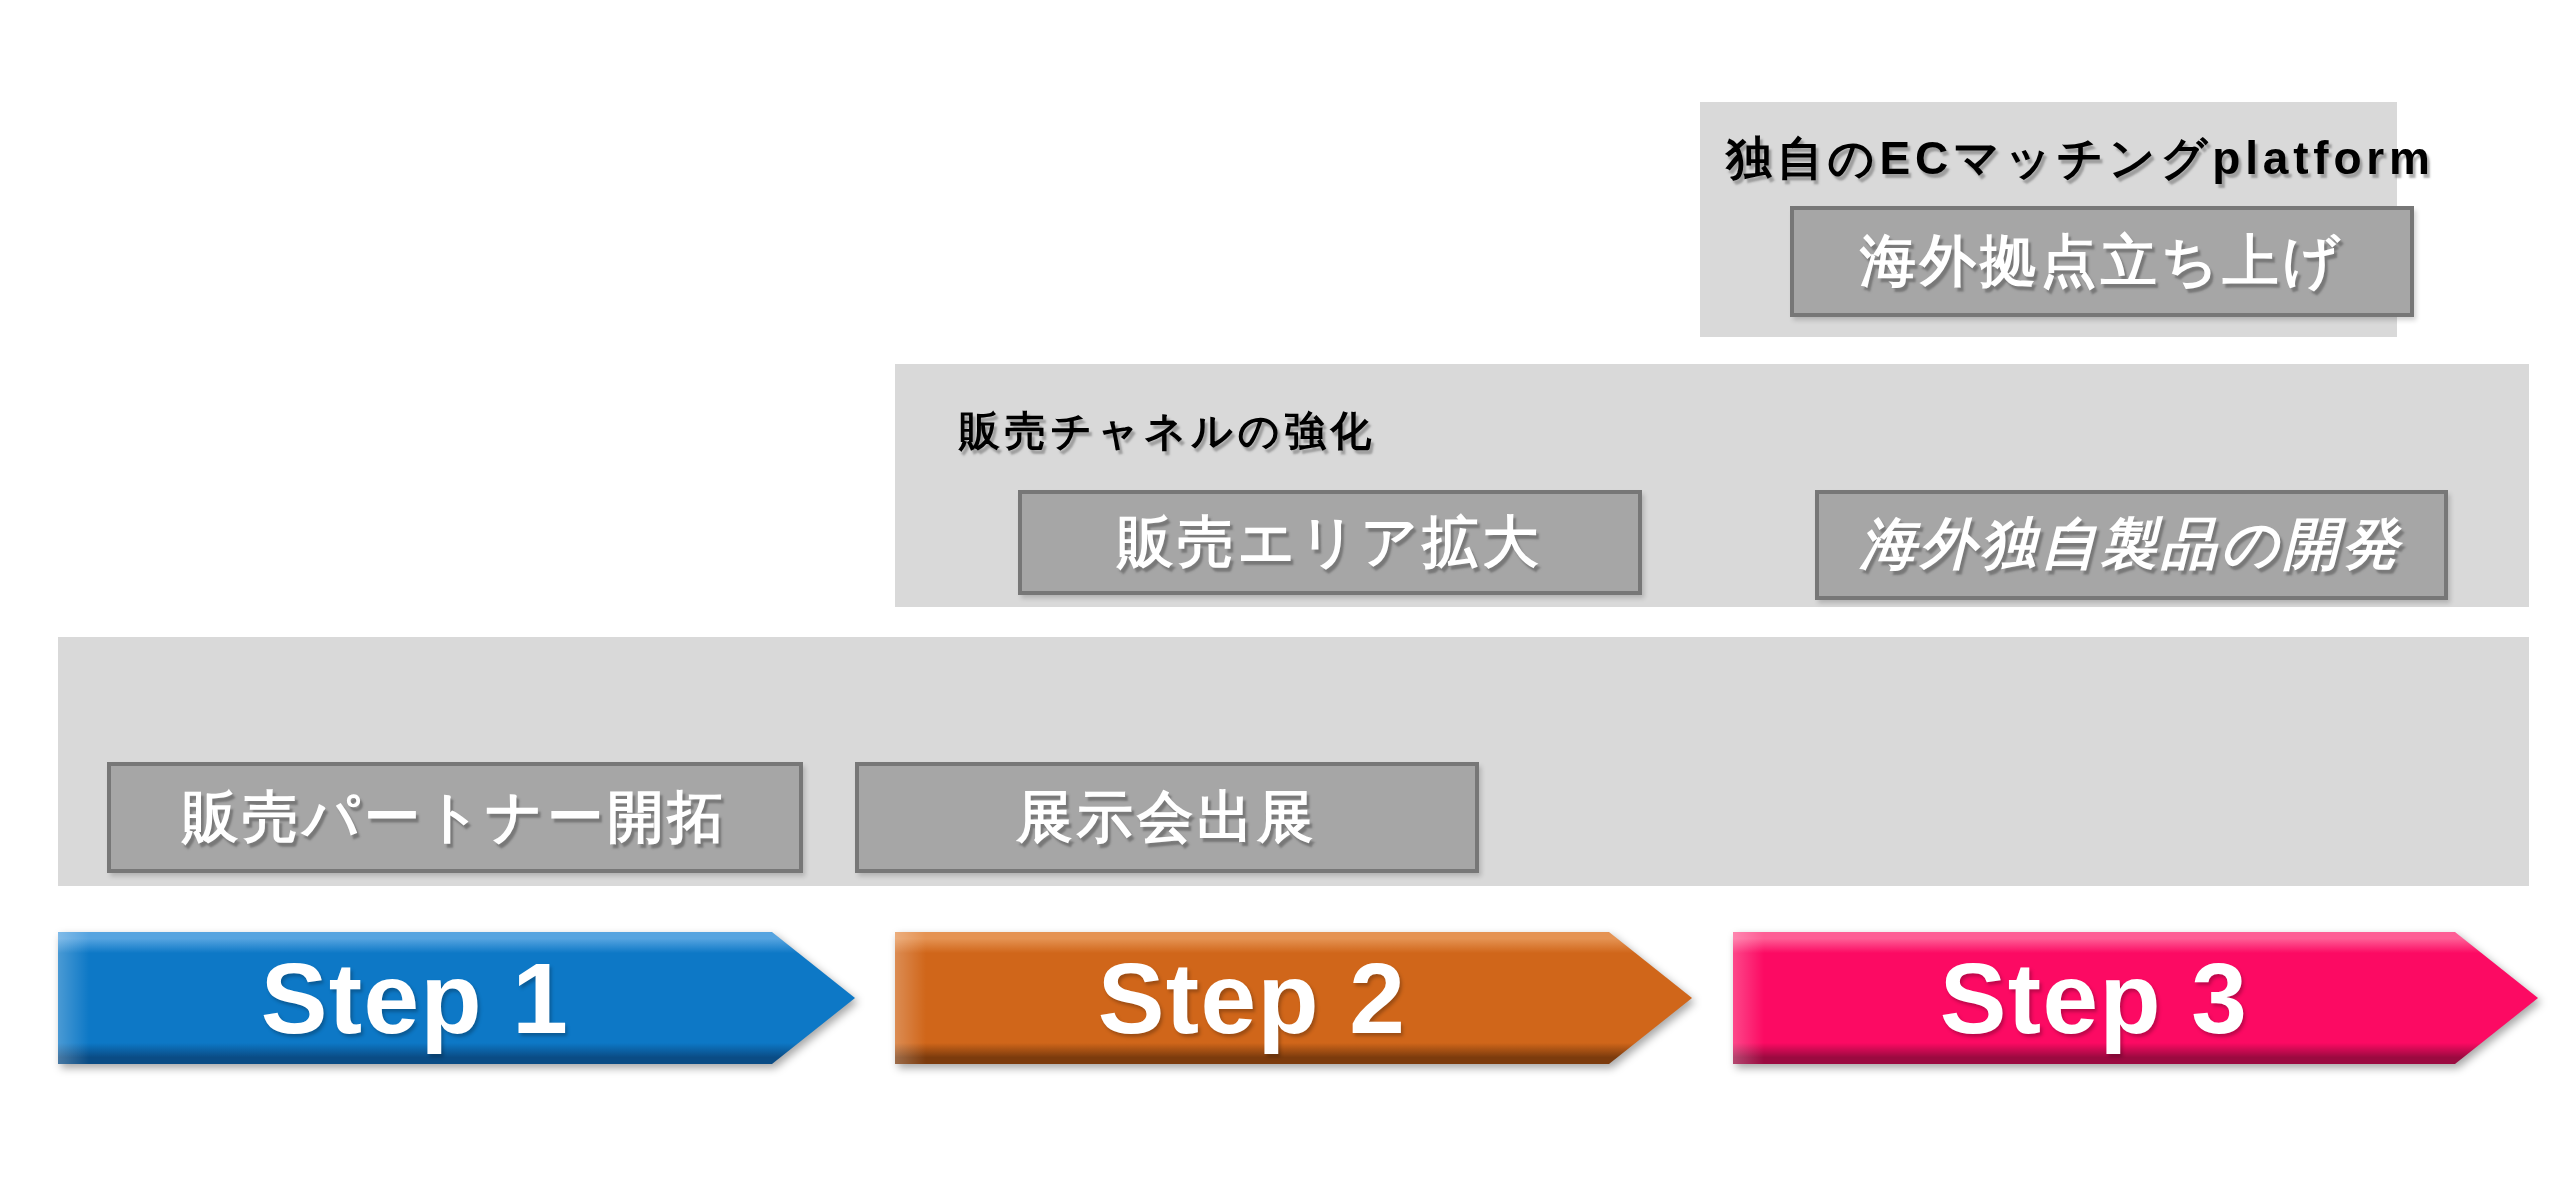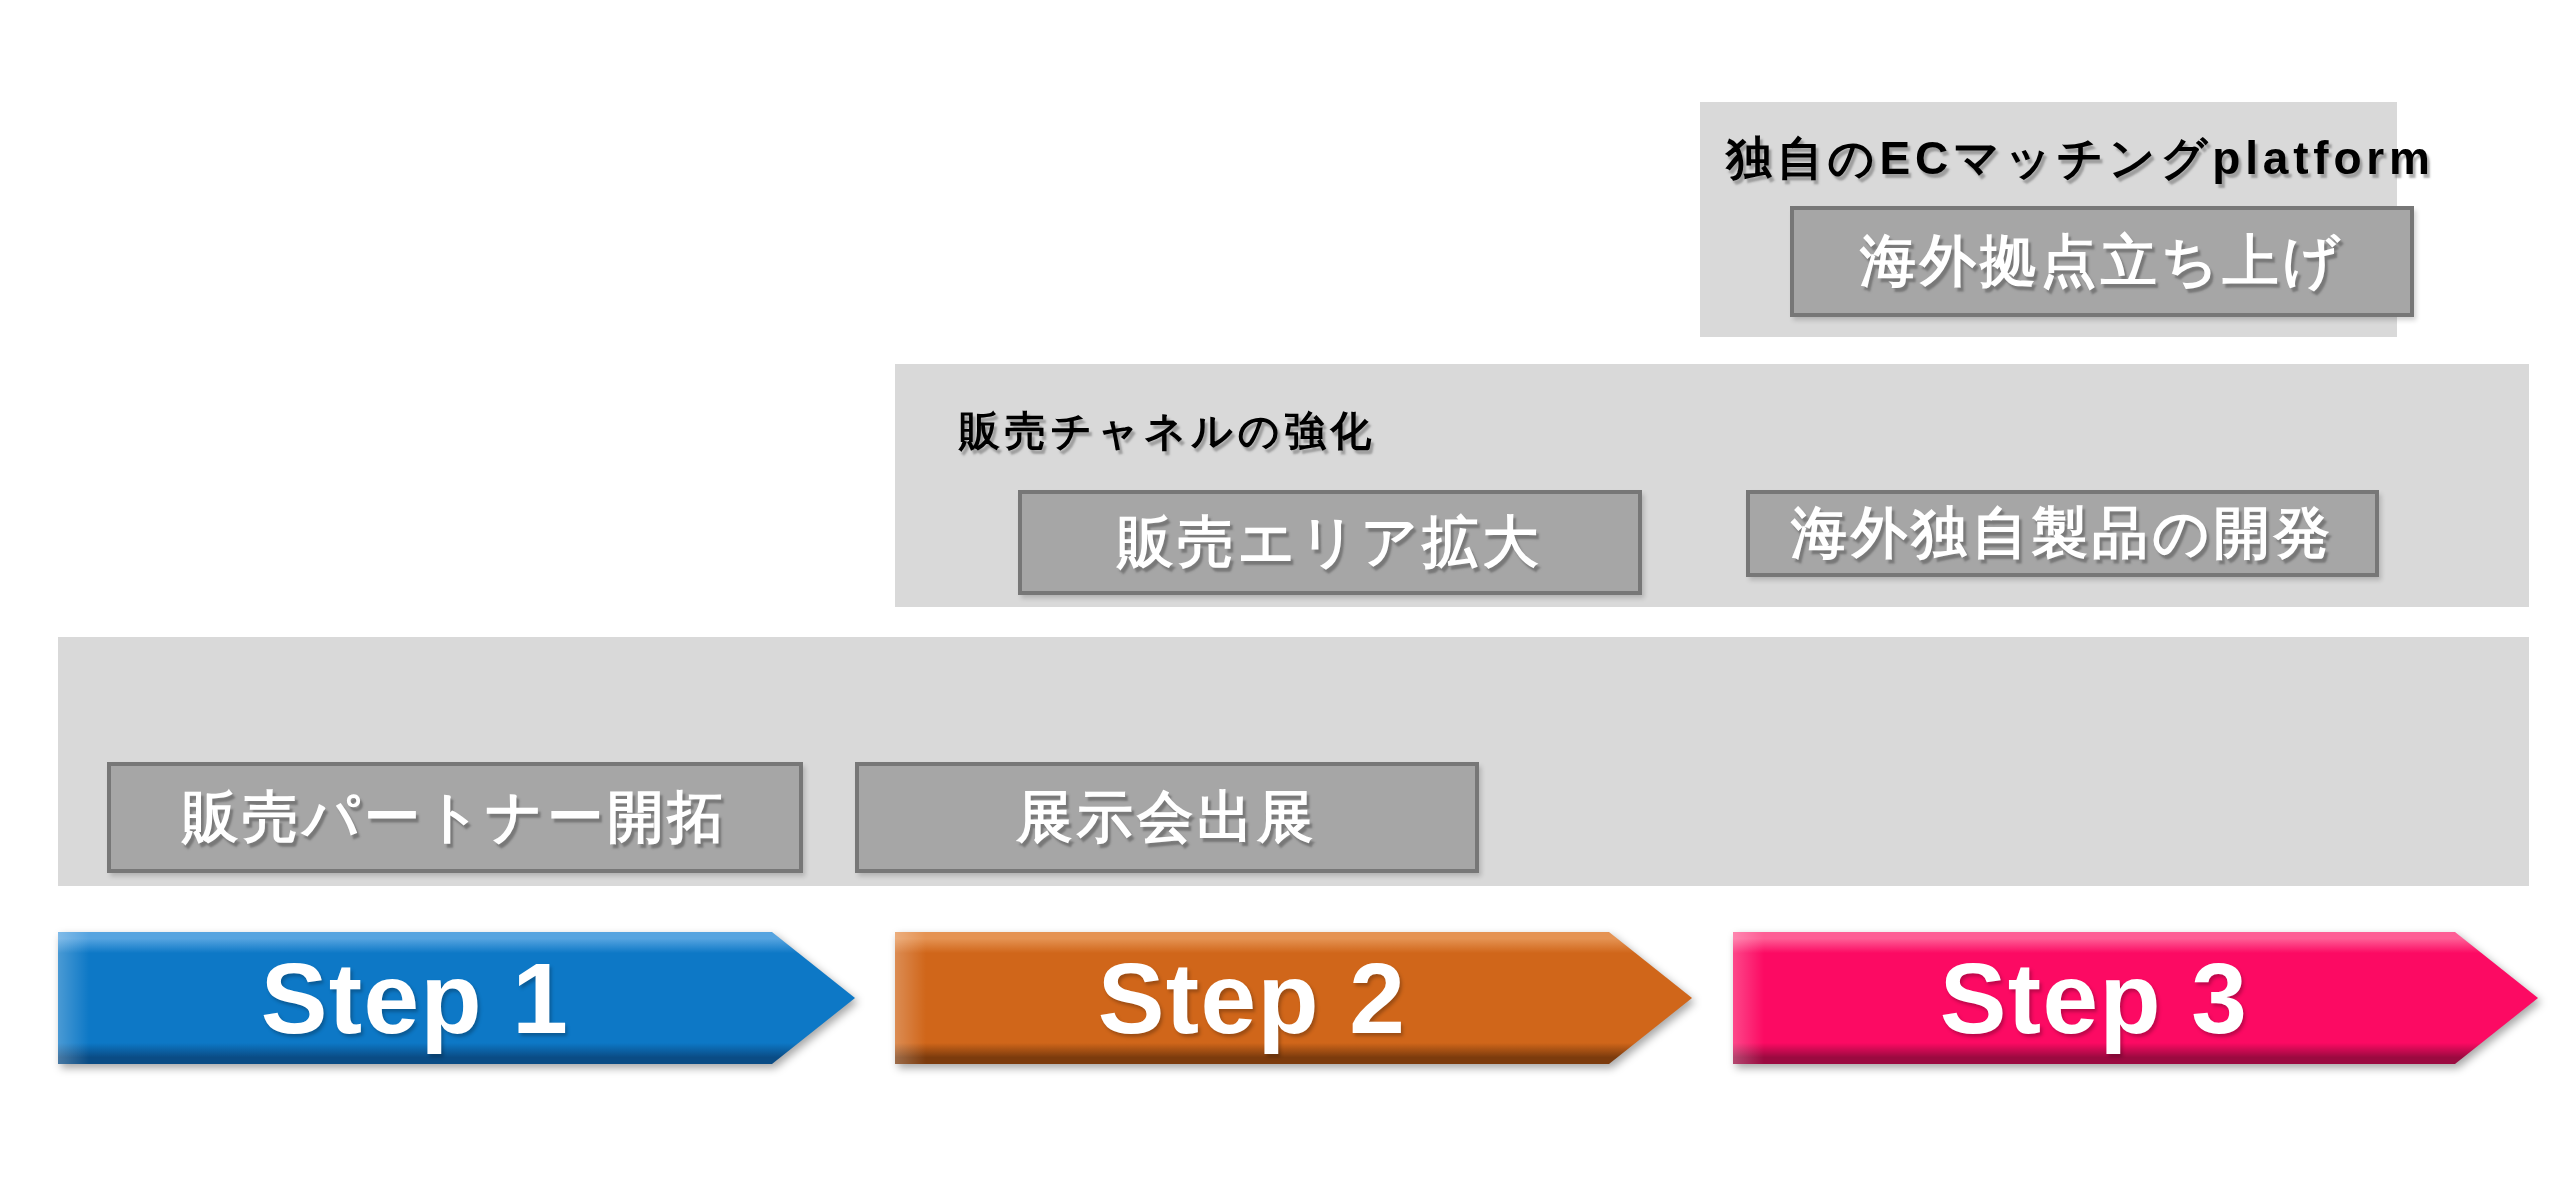--- a/index.html
+++ b/index.html
@@ -51,21 +51,21 @@
     align-items: center;
     justify-content: center;
     white-space: nowrap;
     text-shadow: 2.8px 3.5px 2.1px rgba(95,95,95,0.65);
     box-shadow: 2.8px 3.5px 4.8px rgba(0,0,0,0.18);
   }
   
   .tag-kyoten      { left: 90px;  top: 104px; width: 624px; height: 111px; }
   
   .tag-area        { left: 123px;  top: 126px; width: 624px; height: 105px; }
-  .tag-product     { left: 851px; top: 126px; width: 633px; height: 87px; }
+  .tag-product     { left: 920px; top: 126px; width: 633px; height: 110px; font-style: italic; }
   
   .tag-partner     { left: 49px;   top: 125px; width: 696px; height: 111px; }
   .tag-exhibition  { left: 797px; top: 125px; width: 624px; height: 111px; }
 
   
   .step-arrow-wrap {
     position: absolute;
     top: 932px;
     height: 132px;
     filter: drop-shadow(3.5px 4.8px 4.2px rgba(0,0,0,0.35));

